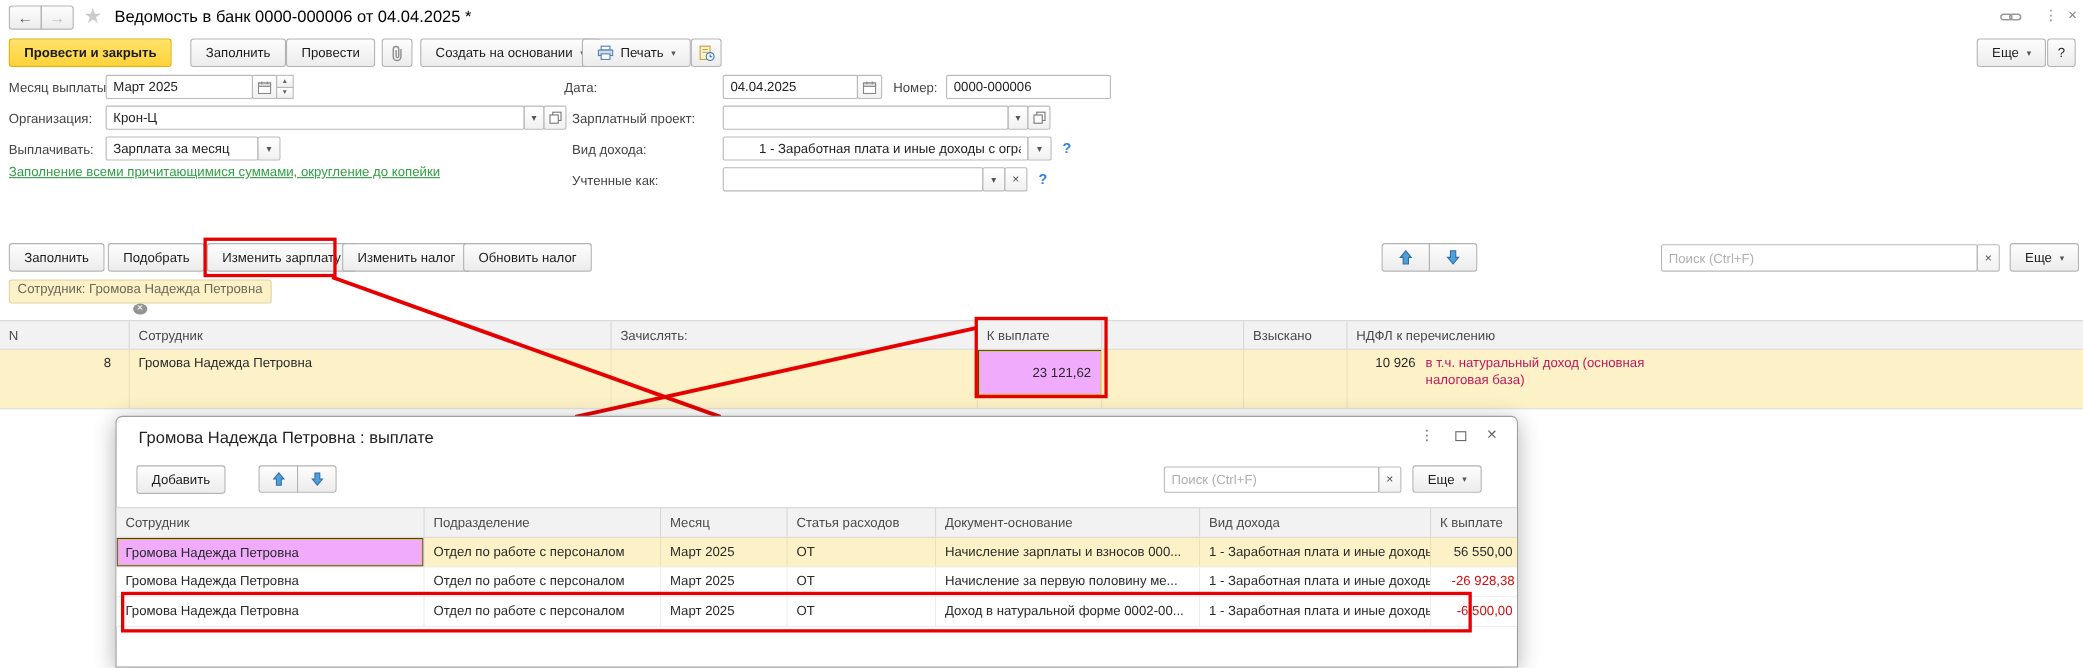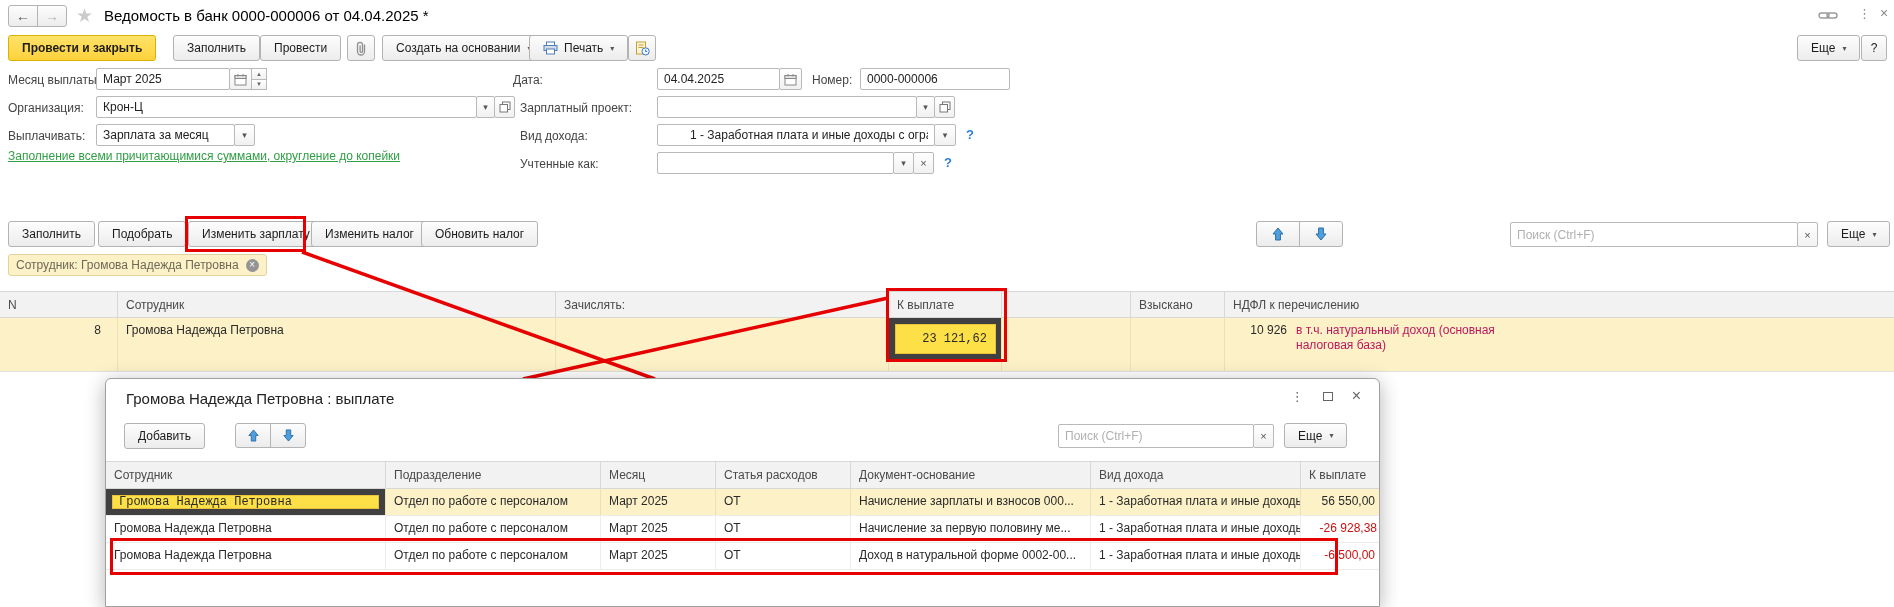--- a/index.html
+++ b/index.html
@@ -27,21 +27,21 @@
   .inp::placeholder { color:#b0b0b0; }
   .fld-btn {
     position:absolute; height:22px; border:1px solid #b9b9b9; background:linear-gradient(#fff,#f1f1f1);
     display:flex; align-items:center; justify-content:center; border-radius:2px; color:#555; font-size:9px;
   }
   .help-q { position:absolute; color:#2f7ed8; font-weight:bold; font-size:13px; }
   .green-link { position:absolute; color:#2f9e44; text-decoration:underline; font-size:12px; line-height:16px; }
   .chip {
     position:absolute; height:22px; display:inline-flex; align-items:center; gap:7px;
     background:#fcf1c7; border:1px solid #e0d3a0; border-radius:3px; padding:0 7px;
-    color:#6e6a58; font-size:12px;
+    color:#6e6a58; font-size:12px;flex-direction:column;
   }
   .chip-x { width:13px; height:13px; border-radius:50%; background:#949494; color:#fff; font-size:10px;
     display:flex; align-items:center; justify-content:center; line-height:1; }
   .thead { position:absolute; display:flex; background:#f2f2f2; border-top:1px solid #d8d8d8; border-bottom:1px solid #d8d8d8; }
   .th { border-right:1px solid #d8d8d8; color:#4a4a4a; padding:6px 8px; font-size:12px; white-space:nowrap; overflow:hidden; }
   .trow { position:absolute; display:flex; }
   .td { padding:5px 8px; font-size:12px; color:#2a2a2a; white-space:nowrap; overflow:hidden; }
   .sep-r { border-right:1px solid rgba(0,0,0,0.07); }
   .num { text-align:right; }
   .neg { color:#cc1111; }
@@ -50,21 +50,21 @@
     background:linear-gradient(#fff,#f0f0f0); border:1px solid #b9b9b9; }
   .arrow-btn { position:absolute; width:44px; height:26px; display:flex; align-items:center; justify-content:center;
     background:linear-gradient(#fdfdfd,#ececec); border:1px solid #b3b3b3; border-radius:3px; }
   .modal {
     position:absolute; left:105px; top:378px; width:1275px; height:229px; background:#fff;
     border:1px solid #a0a0a0; border-radius:6px 6px 0 0; box-shadow:0 4px 20px rgba(0,0,0,.3); z-index:10;
   }
   .m-icon { color:#666; cursor:default; }
   .m-head { position:absolute; display:flex; background:#f2f2f2; border-top:1px solid #d8d8d8; border-bottom:1px solid #d8d8d8; }
   .m-row { position:absolute; display:flex; border-bottom:1px solid #ececec; }
-  .active-cell { background:#fde047; border:6px solid #404040; box-shadow:inset 0 0 0 1px #e8c23a;font-family:Liberation Mono, monospace; }
+  .active-cell { background:#f0abfc; border:1px solid #404040; box-shadow:inset 0 0 0 1px #e8c23a; }
   svg { display:block; }
 </style>
 </head>
 <body>
 
 <div class="abs" style="left:0;top:0;width:1894px;height:30px;">
   <div class="btn icon-btn" style="left:8px;top:5px;height:22px;width:30px;border-radius:3px 0 0 3px;color:#555;font-size:14px;">←</div>
   <div class="btn icon-btn" style="left:37px;top:5px;height:22px;width:30px;border-radius:0 3px 3px 0;color:#b4b4b4;font-size:14px;">→</div>
   <div class="abs" style="left:76px;top:4px;font-size:19px;color:#cbcbcb;">★</div>
   <div class="abs" style="left:104px;top:7px;font-size:15px;color:#000000;white-space:nowrap;">Ведомость в банк 0000-000006 от 04.04.2025 *</div>

